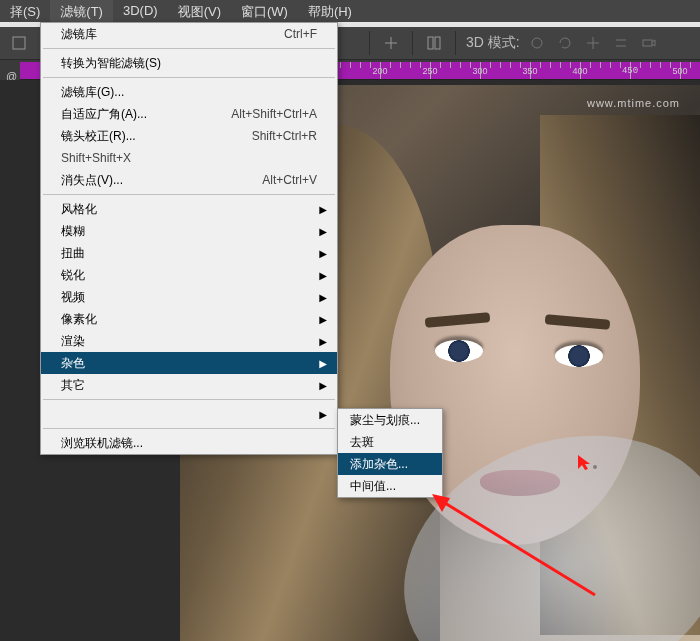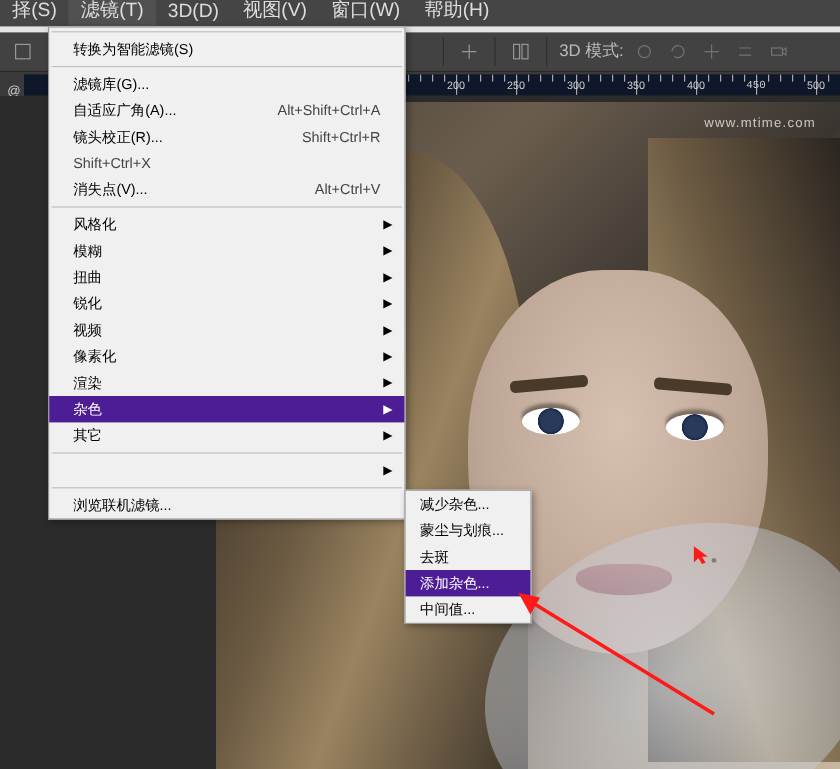--- a/index.html
+++ b/index.html
@@ -1,27 +1,27 @@
 <!DOCTYPE html>
 <html><head>
 <meta charset="utf-8">
 <style>
   * { box-sizing: border-box; margin: 0; padding: 0; font-family: "Microsoft YaHei", sans-serif; }
   body { width: 700px; height: 641px; background: #3a3a3a; overflow: hidden; position: relative; }
   
-  .menubar { background: #454545; height: 22px; display: flex; align-items: flex-end; font-size: 16px; color: #ddd; padding-left: 0; }
+  .menubar { background: #454545; height: 22px; display: flex; align-items: flex-start; font-size: 13px; color: #ddd; padding-left: 0; }
   .menubar-item { padding: 3px 10px; cursor: pointer; }
   .menubar-item.active { background: #505050; }
   
   .toolbar { background: #424242; height: 38px; border-top: 5px solid #e5e5e5; border-bottom: 1px solid #2a2a2a; display: flex; align-items: center; padding-left: 8px; color: #bbb; font-size: 14px; gap: 6px; }
   .toolbar .sep { width: 1px; height: 24px; background: #2e2e2e; margin: 0 4px; }
   .toolbar .btn { width: 22px; height: 22px; display: flex; align-items: center; justify-content: center; opacity: 0.7; }
   .zoom-label { position: absolute; left: 2px; top: 68px; font-size: 11px; color: #ccc; background: #3a3a3a; padding: 2px 4px; }
   
-  .ruler-h { position: absolute; top: 62px; left: 20px; right: 0; height: 18px; background: #0f172a; border-bottom: 1px solid #222; overflow: hidden; }
+  .ruler-h { position: absolute; top: 62px; left: 20px; right: 0; height: 18px; background: #a21caf; border-bottom: 1px solid #222; overflow: hidden; }
   .ruler-h .ticks { position: relative; height: 100%; }
   .tick { position: absolute; top: 0; width: 1px; height: 6px; background: #aaa; }
   .tick.major { height: 18px; }
   .tick-label { position: absolute; top: 4px; font-size: 9px; color: #ccc; transform: translateX(-50%); }
   
   .canvas-area { position: absolute; top: 80px; left: 0; right: 0; bottom: 0; background: #2b2b2b; }
   .image-placeholder { position: absolute; top: 85px; left: 180px; width: 520px; height: 556px; background: linear-gradient(135deg, #4a4238 0%, #6b5d4e 25%, #3a3530 50%, #8b7a65 75%, #c8b8a0 100%); overflow: hidden; }
   .face-sketch { position: absolute; inset: 0; }
   .hair1 { position: absolute; left: 0; top: 40px; width: 260px; height: 520px; background: linear-gradient(110deg, #2a2520 0%, #6b5a42 40%, #9a8360 60%, #3a3228 100%); border-radius: 0 40% 0 0; }
   .hair2 { position: absolute; right: 0; top: 30px; width: 160px; height: 520px; background: linear-gradient(250deg, #2a2520 0%, #6b5a42 40%, #a08a65 70%, #3a3228 100%); }
@@ -31,21 +31,21 @@
   .brow1 { position: absolute; left: 245px; top: 230px; width: 65px; height: 10px; background: #4a3a2a; border-radius: 4px; transform: rotate(-5deg); }
   .brow2 { position: absolute; left: 365px; top: 232px; width: 65px; height: 10px; background: #4a3a2a; border-radius: 4px; transform: rotate(5deg); }
   .lips { position: absolute; left: 300px; top: 385px; width: 80px; height: 26px; background: linear-gradient(#b07070, #905858); border-radius: 40% 40% 50% 50%; }
   .veil { position: absolute; right: -30px; bottom: -50px; width: 330px; height: 250px; background: radial-gradient(ellipse, rgba(220,225,235,0.65), rgba(180,190,205,0.35)); border-radius: 50%; transform: rotate(-20deg); }
   .watermark { position: absolute; right: 20px; top: 12px; font-size: 11px; color: rgba(255,255,255,0.7); letter-spacing: 1px; }
   .mole { position: absolute; left: 413px; top: 380px; width: 4px; height: 4px; background: #3a2a20; border-radius: 50%; }
 
   
   .menu { position: absolute; top: 22px; left: 40px; width: 298px; background: #f0f0f0; border: 1px solid #999; box-shadow: 2px 2px 6px rgba(0,0,0,0.35); font-size: 12px; color: #000; z-index: 10; }
   .menu-row { display: flex; align-items: center; height: 22px; padding: 0 20px 0 20px; position: relative; }
-  .menu-row.highlight { background: #4c1d95; color: #fff; justify-content: center; }
+  .menu-row.highlight { background: #0c4a6e; color: #fff; justify-content: center; }
   .menu-row .label { flex: 1; }
   .menu-row .shortcut { color: #444; font-size: 12px; }
   .menu-row .arrow { position: absolute; right: 10px; font-size: 10px; }
   .menu-row.highlight .arrow { color: #fff; }
   .menu-sep { height: 1px; background: #c0c0c0; margin: 3px 2px; }
   
   .submenu { position: absolute; top: 408px; left: 337px; width: 106px; background: #f0f0f0; border: 1px solid #999; box-shadow: 2px 2px 6px rgba(0,0,0,0.35); font-size: 12px; color: #000; z-index: 11; }
   .submenu .menu-row { padding: 0 12px; }
   
   .red-arrow { position: absolute; z-index: 20; pointer-events: none; }
@@ -202,38 +202,42 @@
     <div class="eye1"></div>
       <div class="eye2"></div>
     <div class="lips"></div>
     <div class="mole"></div>
     <div class="veil"></div>
   </div>
   <div class="watermark">www.mtime.com</div>
 </div>
 
 <div class="menu" id="main-menu">
+    <div class="menu-row">
+      <span class="label">滤镜库</span>
+      <span class="shortcut">Ctrl+F</span>
+    </div>
     <div class="menu-sep"></div>
     <div class="menu-row">
       <span class="label">转换为智能滤镜(S)</span>
     </div>
     <div class="menu-sep"></div>
     <div class="menu-row">
       <span class="label">滤镜库(G)...</span>
     </div>
     <div class="menu-row">
       <span class="label">自适应广角(A)...</span>
       <span class="shortcut">Alt+Shift+Ctrl+A</span>
     </div>
     <div class="menu-row">
       <span class="label">镜头校正(R)...</span>
       <span class="shortcut">Shift+Ctrl+R</span>
     </div>
     <div class="menu-row">
-      <span class="shortcut">Shift+Ctrl+X</span>
+      <span class="shortcut">Shift+Shift+X</span>
     </div>
     <div class="menu-row">
       <span class="label">消失点(V)...</span>
       <span class="shortcut">Alt+Ctrl+V</span>
     </div>
     <div class="menu-sep"></div>
     <div class="menu-row">
       <span class="label">风格化</span>
       <span class="arrow">▶</span>
     </div>
@@ -273,23 +277,20 @@
     <div class="menu-row">
       <span class="arrow">▶</span>
     </div>
     <div class="menu-sep"></div>
     <div class="menu-row">
       <span class="label">浏览联机滤镜...</span>
     </div>
   </div>
 
 <div class="submenu" id="sub-menu">
-    <div class="menu-row">
-      <span class="label">减少杂色...</span>
-    </div>
     <div class="menu-row">
       <span class="label">蒙尘与划痕...</span>
     </div>
     <div class="menu-row">
       <span class="label">去斑</span>
     </div>
     <div class="menu-row highlight">
       <span class="label">添加杂色...</span>
     </div>
     <div class="menu-row">

